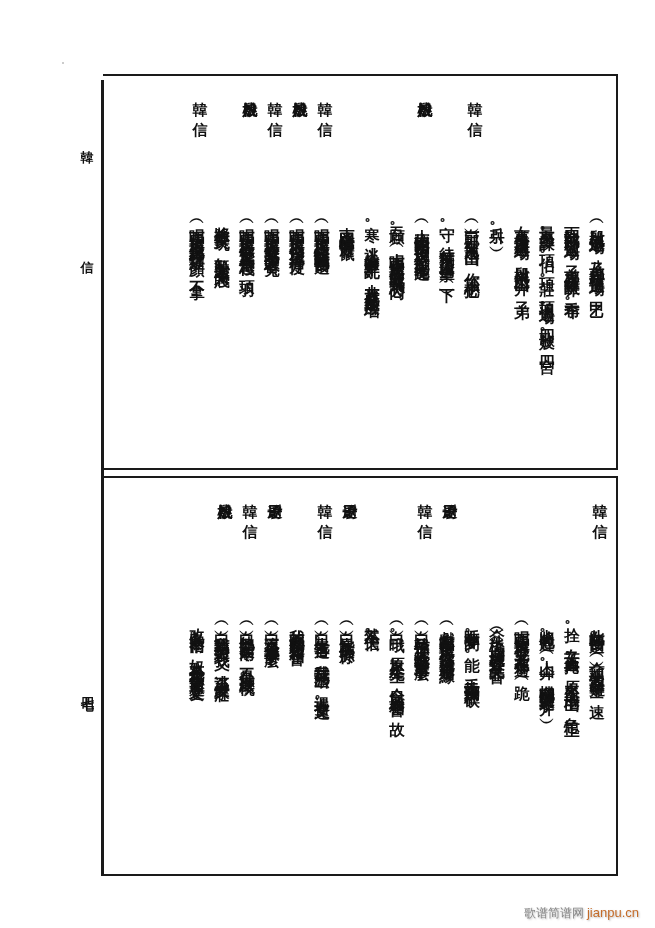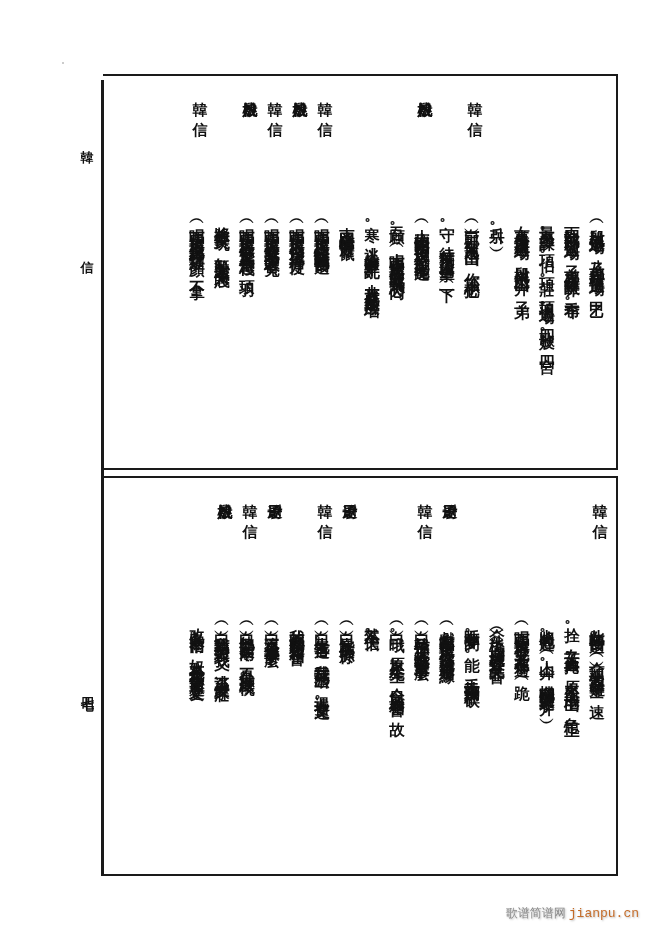--- a/index.html
+++ b/index.html
@@ -44,21 +44,21 @@
   }
   .speaker.spaced { letter-spacing: 20px; }
   .line {
     position: absolute; left: 0; width: 22px;
     writing-mode: vertical-rl; text-orientation: upright;
     font-size: 15.5px; line-height: 22px; letter-spacing: 2.6px; font-weight: bold;
     white-space: nowrap;
   }
   .watermark {
     position: absolute; right: 16px; bottom: 6px; font-size: 12px; color: #888;
-    font-family: Liberation Mono, monospace; text-shadow: 1px 1px 2px #bbb;
+    font-family: Liberation Sans, sans-serif; text-shadow: 1px 1px 2px #bbb;
   }
   .watermark .wm-latin { color: #c46b28; font-size: 13px; margin-left: 3px; }
 </style>
 </head>
 <body>
 
 <div class="dot-speck"></div>
 
 <div class="running-head rh-1">韓</div>
 <div class="running-head rh-2">信</div>

